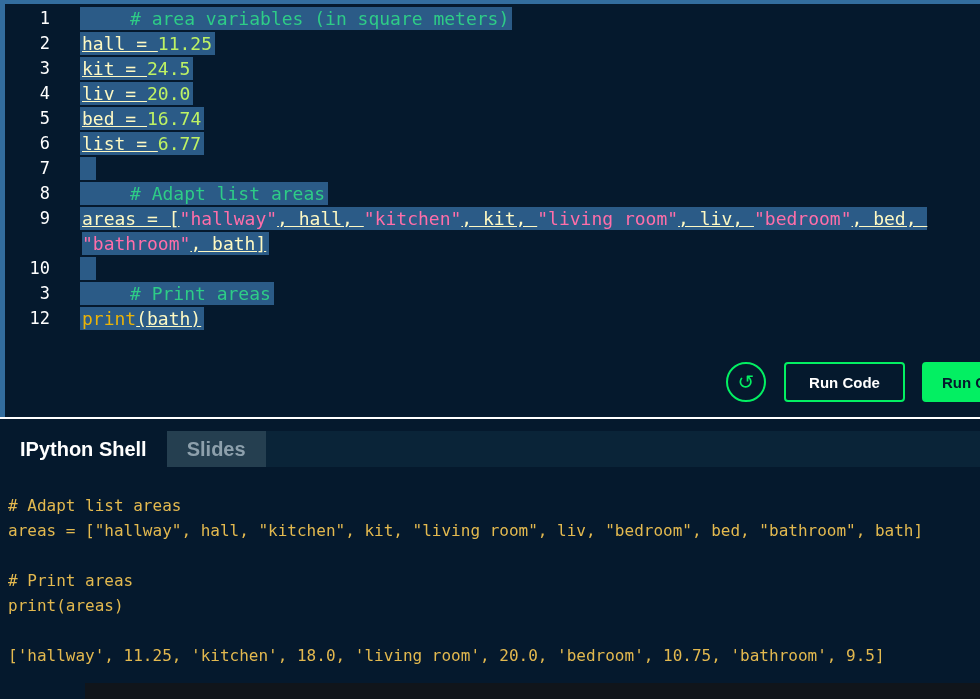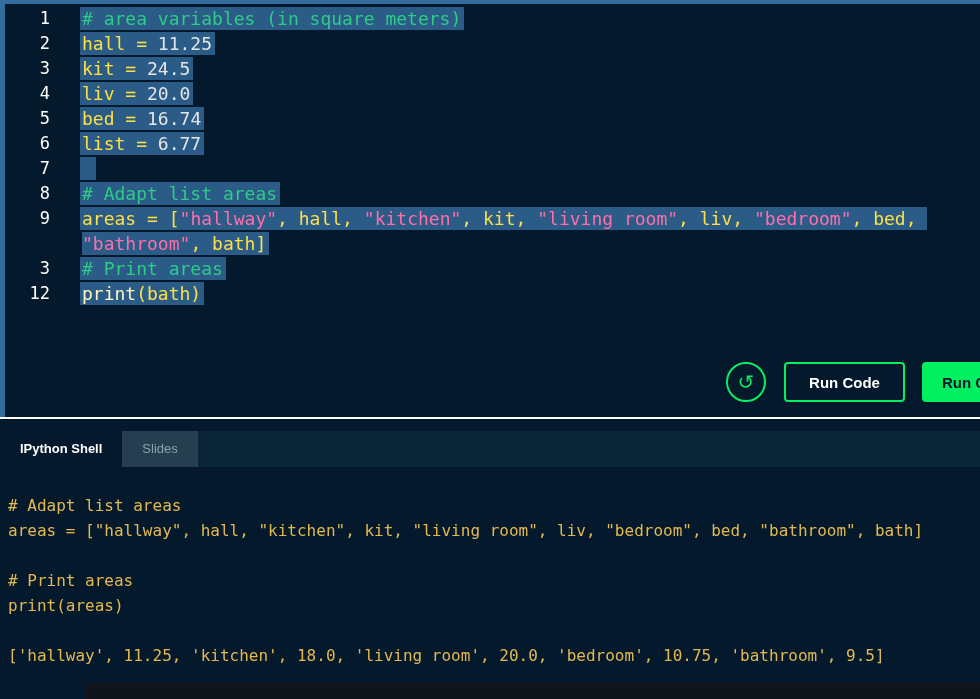--- a/index.html
+++ b/index.html
@@ -33,25 +33,25 @@
   .code-row { display: flex; min-height: 25px; }
   .ln {
     flex: 0 0 50px; width: 50px; text-align: right;
     color: #ffffff; font-size: 17px; user-select: none;
   }
   .code {
     flex: 1 1 auto; min-width: 0; margin-left: 32px;
     white-space: pre-wrap; word-break: normal; color: #ffffff;
   }
   .sel { background: #2b5b87; padding: 1px 3px 1px 2px; margin-left: -2px; }
-  .tok-com  { color: #2ecc87; }
-  .tok-num  { color: #e5e5e5; }
+  .tok-com  { color: #2ecc87; margin-left: 48px; }
+  .tok-num  { color: #bef264; }
   .tok-str  { color: #ff6ea9; }
-  .tok-fn   { color: #fef9c3; }
-  .tok-plain{ color: #fde047; }
+  .tok-fn   { color: #eab308; }
+  .tok-plain{ color: #fef9c3; text-decoration: underline; }
 
   
   .actions { position: absolute; top: 362px; left: 0; right: 0; height: 40px; }
   .btn-reset {
     position: absolute; left: 726px; top: 0;
     width: 40px; height: 40px; border-radius: 50%;
     border: 2px solid #03ef62; background: transparent;
     color: #03ef62; font-size: 20px; line-height: 36px; text-align: center;
     cursor: pointer; padding: 0;
   }
@@ -80,24 +80,24 @@
     width: 980px; height: 280px;
     background: #05192d;
     overflow: hidden;
   }
   .tabbar {
     position: absolute; top: 12px; left: 0; right: 0; height: 36px;
     background: #0a2438; display: flex;
   }
   .tab {
     height: 36px; line-height: 36px; padding: 0 20px;
-    font-size: 13px; cursor: pointer; white-space: nowrap;
+    font-size: 20px; cursor: pointer; white-space: nowrap;
   }
   .tab.active { background: #05192d; color: #ffffff; font-weight: bold; }
-  .tab.inactive { background: #253f50; color: #8da0ac; font-weight: normal; }
+  .tab.inactive { background: #253f50; color: #8da0ac; font-weight: bold; }
   .shell-output {
     position: absolute; top: 48px; left: 0; right: 0; bottom: 0;
   }
   .shell-output pre {
     margin: 0; padding: 26px 8px 0 8px;
     font-family: "DejaVu Sans Mono", monospace;
     font-size: 16px; line-height: 25px;
     color: #e3b94f; white-space: pre;
   }
   .bottom-bar {
@@ -143,20 +143,24 @@
       </div>
       <div class="code-row">
         <div class="ln">8</div>
         <div class="code"><span class="sel"><span class="tok-com"># Adapt list areas</span></span></div>
       </div>
       <div class="code-row">
         <div class="ln">9</div>
         <div class="code"><span class="sel"><span class="tok-plain">areas = [</span><span class="tok-str">"hallway"</span><span class="tok-plain">, hall, </span><span class="tok-str">"kitchen"</span><span class="tok-plain">, kit, </span><span class="tok-str">"living room"</span><span class="tok-plain">, liv, </span><span class="tok-str">"bedroom"</span><span class="tok-plain">, bed, </span><span class="tok-str">"bathroom"</span><span class="tok-plain">, bath]</span></span></div>
       </div>
       <div class="code-row">
+        <div class="ln">10</div>
+        <div class="code"><span class="sel">&nbsp;</span></div>
+      </div>
+      <div class="code-row">
         <div class="ln">3</div>
         <div class="code"><span class="sel"><span class="tok-com"># Print areas</span></span></div>
       </div>
       <div class="code-row">
         <div class="ln">12</div>
         <div class="code"><span class="sel"><span class="tok-fn">print</span><span class="tok-plain">(bath)</span></span></div>
       </div>
     </div>
 
   <div class="actions">

